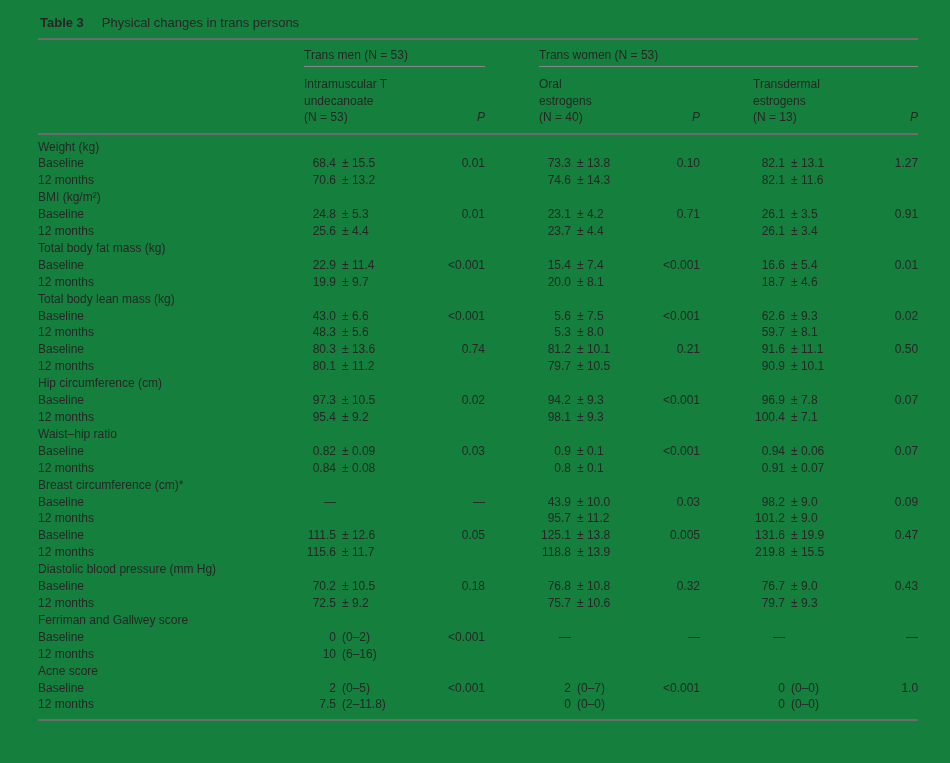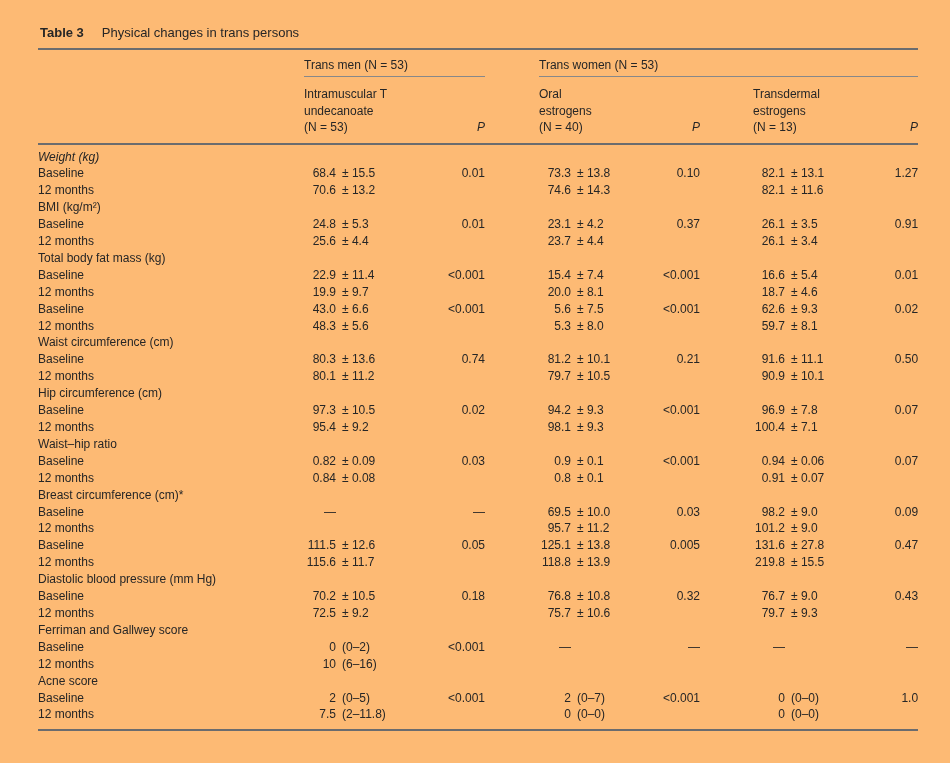--- a/index.html
+++ b/index.html
@@ -1,35 +1,35 @@
 <!DOCTYPE html>
 <html><head>
 <meta charset="utf-8">
 <style>
   html,body{margin:0;padding:0;background:#fdfdfd;}
   .page{
     width:950px;height:763px;box-sizing:border-box;
-    padding:20px 32px 0 38px;
+    padding:10px 32px 0 38px;
     font-family:"Liberation Sans","DejaVu Sans",sans-serif;
-    color:#262626;background:#fdba74;overflow:hidden;
+    color:#262626;background:#15803d;overflow:hidden;
   }
   .title-row{font-size:13px;line-height:18px;padding:4px 0 6px 2px;}
   .title-num{font-weight:bold;margin-right:18px;}
   .toprule{border-top:2.5px solid #6b6c6e;height:0;}
   table.tbl{border-collapse:collapse;table-layout:fixed;width:880px;border-bottom:2.5px solid #6b6c6e;}
   table.tbl td{padding:0;font-size:12px;vertical-align:bottom;}
   
   tr.group-row td{padding-top:7px;padding-bottom:3px;line-height:16px;}
   td.group{border-bottom:1.8px solid #87888a;margin-top:16px;}
   tr.sub-row td{border-bottom:2px solid #6b6c6e;padding-top:9px;padding-bottom:7px;line-height:16.5px;}
   .subhead{white-space:pre-line;}
   .p-head{font-style:italic;}
   
   tbody td{line-height:16.9px;vertical-align:baseline;}
-  tbody tr:first-child td{padding-top:4px;font-style:italic;}
+  tbody tr:first-child td{padding-top:4px;}
   tbody tr.last td{padding-bottom:6px;}
   td.cat{padding-left:9px;}
   td.rowlab{padding-left:23px;margin-top:12px;}
   td.val{white-space:nowrap;}
   .vl{display:inline-block;width:32px;text-align:right;white-space:nowrap;}
   .vr{display:inline-block;padding-left:6px;white-space:nowrap;}
   td.pcol{text-align:right;white-space:nowrap;}
   td.p1{padding-right:8px;}
   td.p2{padding-right:1px;}
   td.p3{padding-right:2px;}
@@ -110,21 +110,21 @@
         </tr>
         <tr>
           <td class="cat" colspan="9">BMI (kg/m²)</td>
         </tr>
         <tr>
           <td class="rowlab">Baseline</td>
           <td class="val"><span class="vl">24.8</span><span class="vr">± 5.3</span></td>
           <td class="pcol p1">0.01</td>
           <td></td>
           <td class="val"><span class="vl">23.1</span><span class="vr">± 4.2</span></td>
-          <td class="pcol p2">0.37</td>
+          <td class="pcol p2">0.71</td>
           <td></td>
           <td class="val"><span class="vl">26.1</span><span class="vr">± 3.5</span></td>
           <td class="pcol p3">0.91</td>
         </tr>
         <tr>
           <td class="rowlab">12 months</td>
           <td class="val"><span class="vl">25.6</span><span class="vr">± 4.4</span></td>
           <td class="pcol p1"></td>
           <td></td>
           <td class="val"><span class="vl">23.7</span><span class="vr">± 4.4</span></td>
@@ -152,20 +152,23 @@
           <td class="val"><span class="vl">19.9</span><span class="vr">± 9.7</span></td>
           <td class="pcol p1"></td>
           <td></td>
           <td class="val"><span class="vl">20.0</span><span class="vr">± 8.1</span></td>
           <td class="pcol p2"></td>
           <td></td>
           <td class="val"><span class="vl">18.7</span><span class="vr">± 4.6</span></td>
           <td class="pcol p3"></td>
         </tr>
         <tr>
+          <td class="cat" colspan="9">Total body lean mass (kg)</td>
+        </tr>
+        <tr>
           <td class="rowlab">Baseline</td>
           <td class="val"><span class="vl">43.0</span><span class="vr">± 6.6</span></td>
           <td class="pcol p1">&lt;0.001</td>
           <td></td>
           <td class="val"><span class="vl">5.6</span><span class="vr">± 7.5</span></td>
           <td class="pcol p2">&lt;0.001</td>
           <td></td>
           <td class="val"><span class="vl">62.6</span><span class="vr">± 9.3</span></td>
           <td class="pcol p3">0.02</td>
         </tr>
@@ -174,23 +177,20 @@
           <td class="val"><span class="vl">48.3</span><span class="vr">± 5.6</span></td>
           <td class="pcol p1"></td>
           <td></td>
           <td class="val"><span class="vl">5.3</span><span class="vr">± 8.0</span></td>
           <td class="pcol p2"></td>
           <td></td>
           <td class="val"><span class="vl">59.7</span><span class="vr">± 8.1</span></td>
           <td class="pcol p3"></td>
         </tr>
         <tr>
-          <td class="cat" colspan="9">Waist circumference (cm)</td>
-        </tr>
-        <tr>
           <td class="rowlab">Baseline</td>
           <td class="val"><span class="vl">80.3</span><span class="vr">± 13.6</span></td>
           <td class="pcol p1">0.74</td>
           <td></td>
           <td class="val"><span class="vl">81.2</span><span class="vr">± 10.1</span></td>
           <td class="pcol p2">0.21</td>
           <td></td>
           <td class="val"><span class="vl">91.6</span><span class="vr">± 11.1</span></td>
           <td class="pcol p3">0.50</td>
         </tr>
@@ -256,21 +256,21 @@
           <td class="pcol p3"></td>
         </tr>
         <tr>
           <td class="cat" colspan="9">Breast circumference (cm)*</td>
         </tr>
         <tr>
           <td class="rowlab">Baseline</td>
           <td class="val"><span class="vl">—</span></td>
           <td class="pcol p1">—</td>
           <td></td>
-          <td class="val"><span class="vl">69.5</span><span class="vr">± 10.0</span></td>
+          <td class="val"><span class="vl">43.9</span><span class="vr">± 10.0</span></td>
           <td class="pcol p2">0.03</td>
           <td></td>
           <td class="val"><span class="vl">98.2</span><span class="vr">± 9.0</span></td>
           <td class="pcol p3">0.09</td>
         </tr>
         <tr>
           <td class="rowlab">12 months</td>
           <td class="val"><span class="vl"></span></td>
           <td class="pcol p1"></td>
           <td></td>
@@ -281,21 +281,21 @@
           <td class="pcol p3"></td>
         </tr>
         <tr>
           <td class="rowlab">Baseline</td>
           <td class="val"><span class="vl">111.5</span><span class="vr">± 12.6</span></td>
           <td class="pcol p1">0.05</td>
           <td></td>
           <td class="val"><span class="vl">125.1</span><span class="vr">± 13.8</span></td>
           <td class="pcol p2">0.005</td>
           <td></td>
-          <td class="val"><span class="vl">131.6</span><span class="vr">± 27.8</span></td>
+          <td class="val"><span class="vl">131.6</span><span class="vr">± 19.9</span></td>
           <td class="pcol p3">0.47</td>
         </tr>
         <tr>
           <td class="rowlab">12 months</td>
           <td class="val"><span class="vl">115.6</span><span class="vr">± 11.7</span></td>
           <td class="pcol p1"></td>
           <td></td>
           <td class="val"><span class="vl">118.8</span><span class="vr">± 13.9</span></td>
           <td class="pcol p2"></td>
           <td></td>

